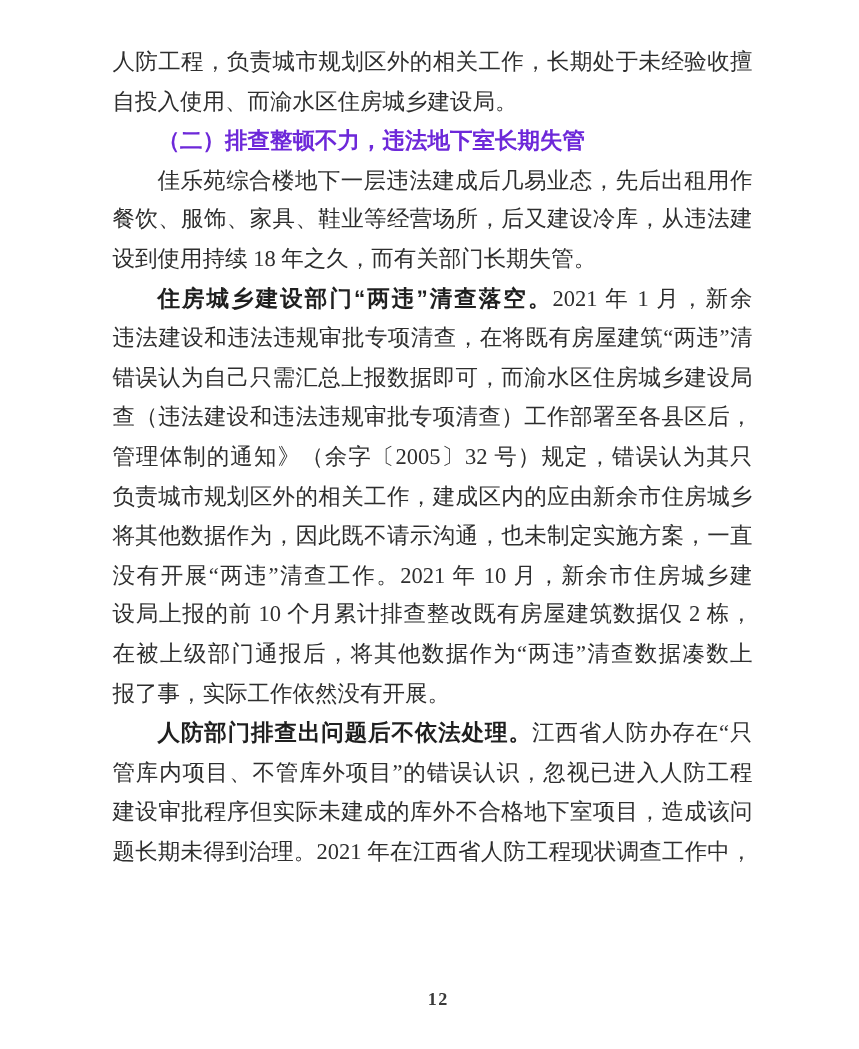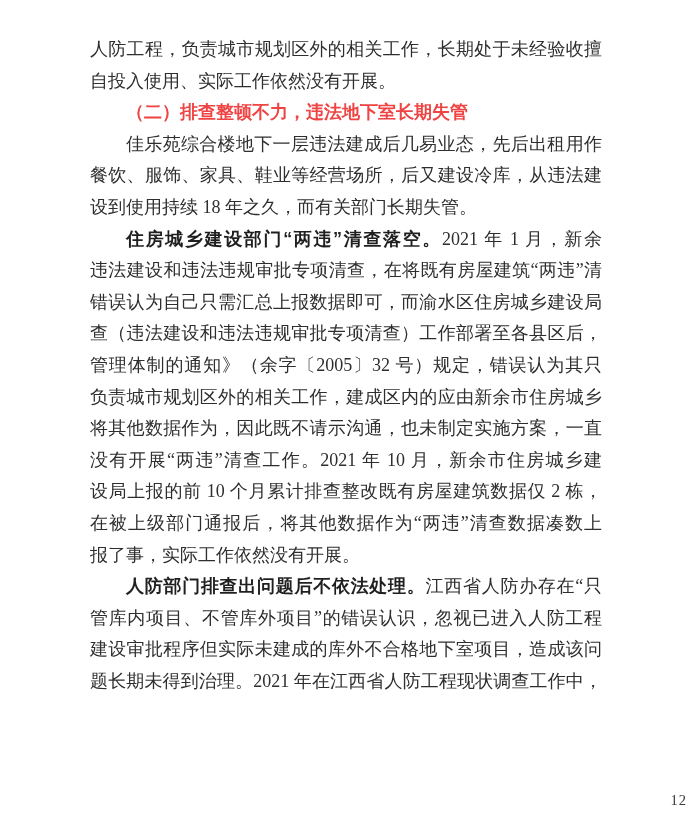--- a/index.html
+++ b/index.html
@@ -37,40 +37,41 @@
   .line.indent {
     text-indent: 36px;
   }
   .seg-hei {
     font-family: "Liberation Sans", "DejaVu Sans", sans-serif;
     font-weight: bold;
     color: #1f1f1f;
   }
   .seg-kai {
     font-weight: bold;
-    color: #ef4444;
+    color: #6d28d9;
   }
   .page-number {
     position: absolute;
     bottom: 30px;
     left: 0;
     right: 0;
-    text-align: right;
+    text-align: center;
     text-indent: 14px;
     font-size: 14.5px;
     color: #3a3a3a;
     letter-spacing: 1px;
+    font-weight: bold;
   }
 </style>
 </head>
 <body>
 
 <div class="content">
     <div class="line just"><span>人防工程，负责城市规划区外的相关工作，长期处于未经验收擅</span></div>
-    <div class="line"><span>自投入使用、实际工作依然没有开展。</span></div>
+    <div class="line"><span>自投入使用、而渝水区住房城乡建设局。</span></div>
     <div class="line indent"><span class="seg-kai">（二）排查整顿不力，违法地下室长期失管</span></div>
     <div class="line indent just"><span>佳乐苑综合楼地下一层违法建成后几易业态，先后出租用作</span></div>
     <div class="line just"><span>餐饮、服饰、家具、鞋业等经营场所，后又建设冷库，从违法建</span></div>
     <div class="line"><span>设到使用持续 18 年之久，而有关部门长期失管。</span></div>
     <div class="line indent just"><span class="seg-hei">住房城乡建设部门“两违”清查落空。</span><span>2021 年 1 月，新余</span></div>
     <div class="line just"><span>违法建设和违法违规审批专项清查，在将既有房屋建筑“两违”清</span></div>
     <div class="line just"><span>错误认为自己只需汇总上报数据即可，而渝水区住房城乡建设局</span></div>
     <div class="line just"><span>查（违法建设和违法违规审批专项清查）工作部署至各县区后，</span></div>
     <div class="line just"><span>管理体制的通知》（余字〔2005〕32 号）规定，错误认为其只</span></div>
     <div class="line just"><span>负责城市规划区外的相关工作，建成区内的应由新余市住房城乡</span></div>

